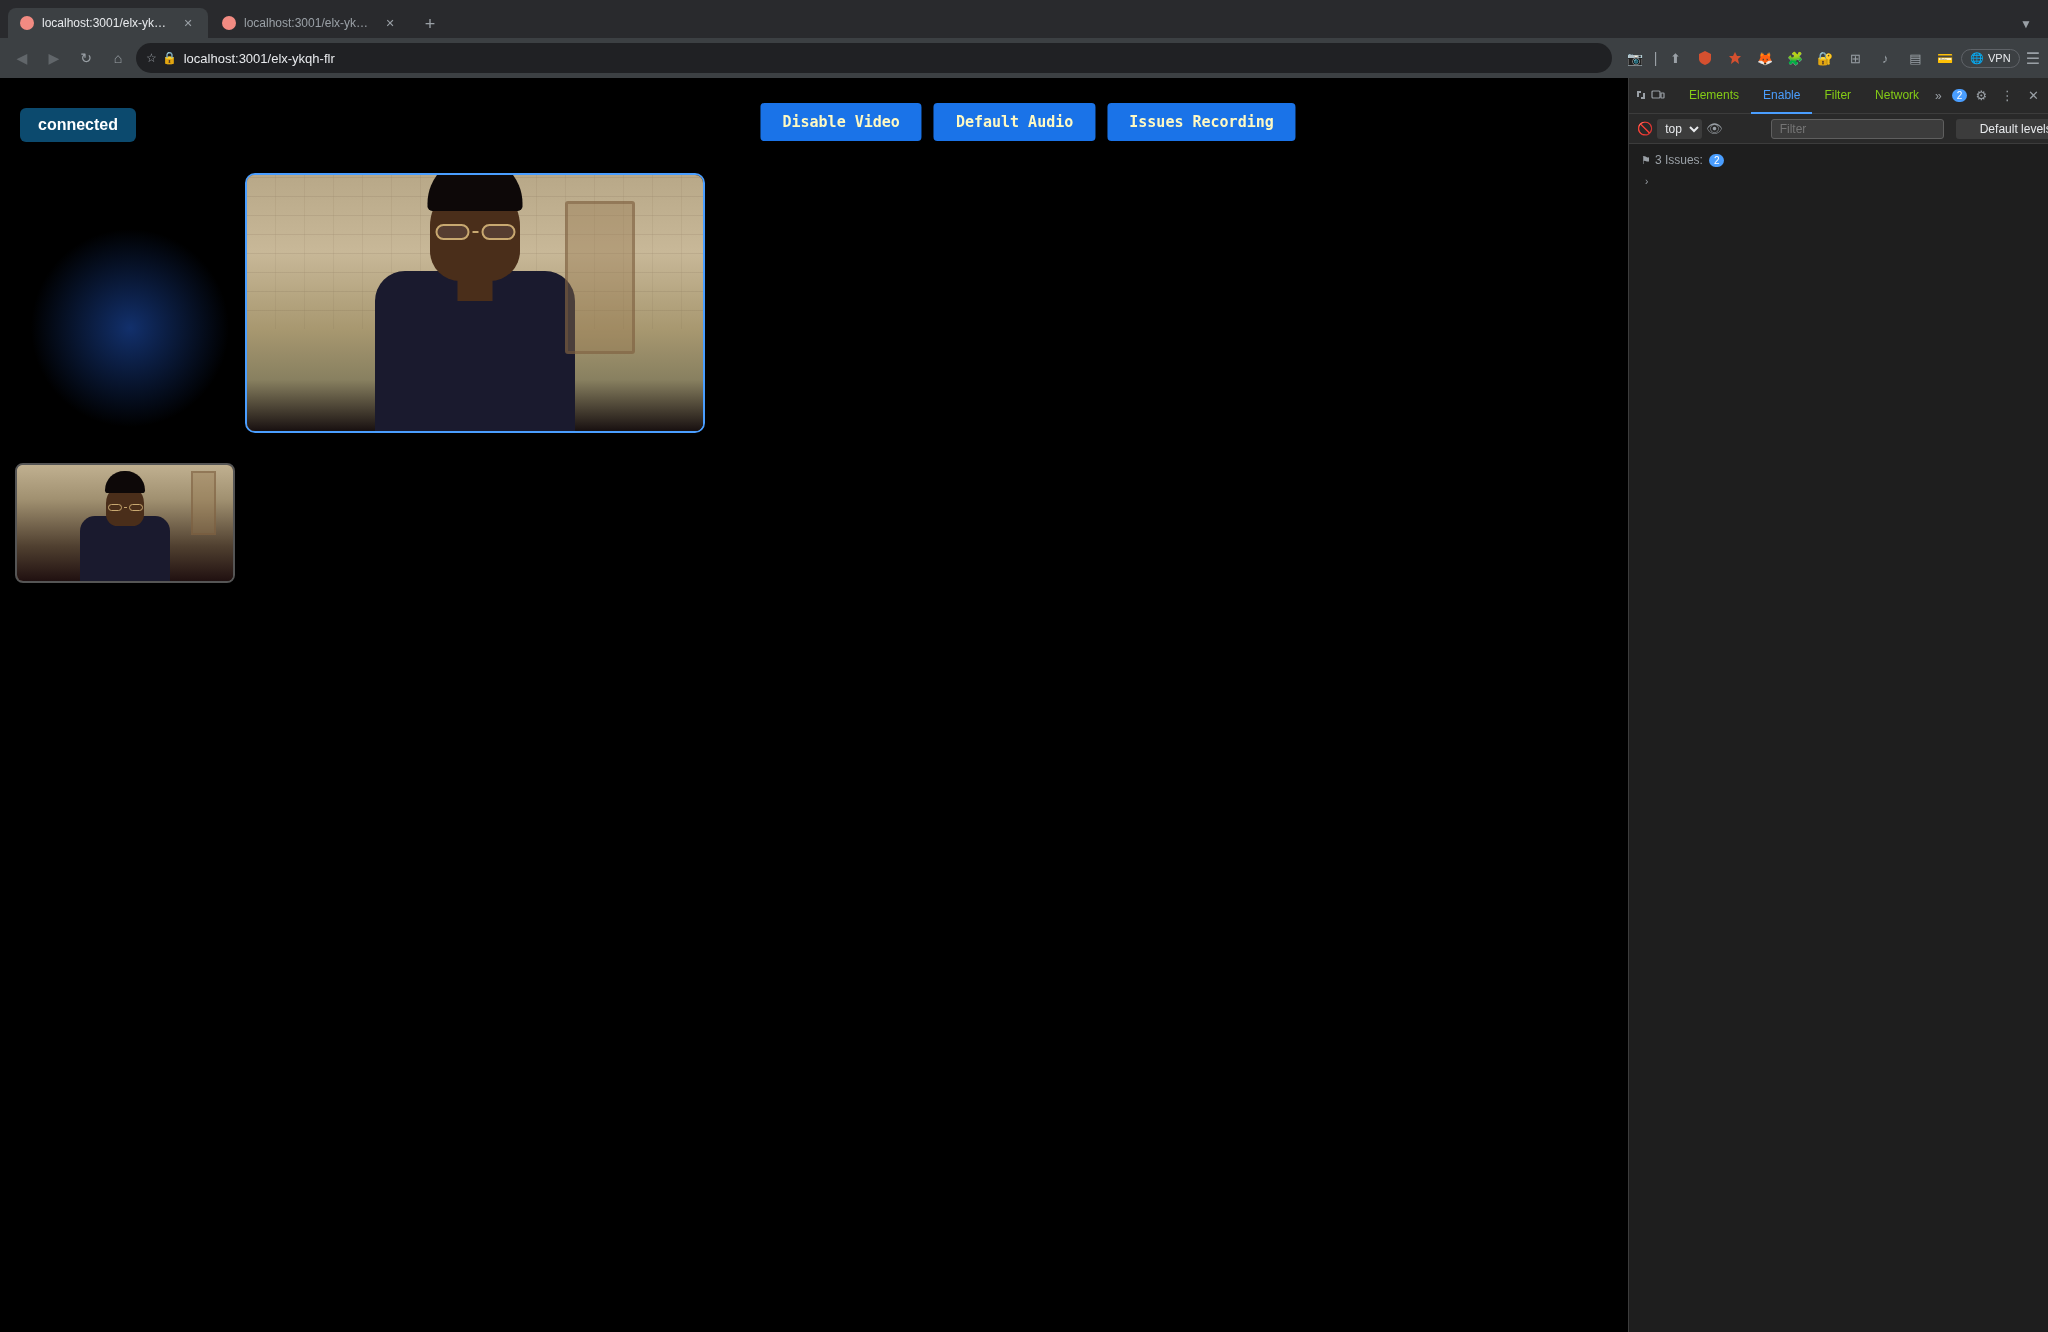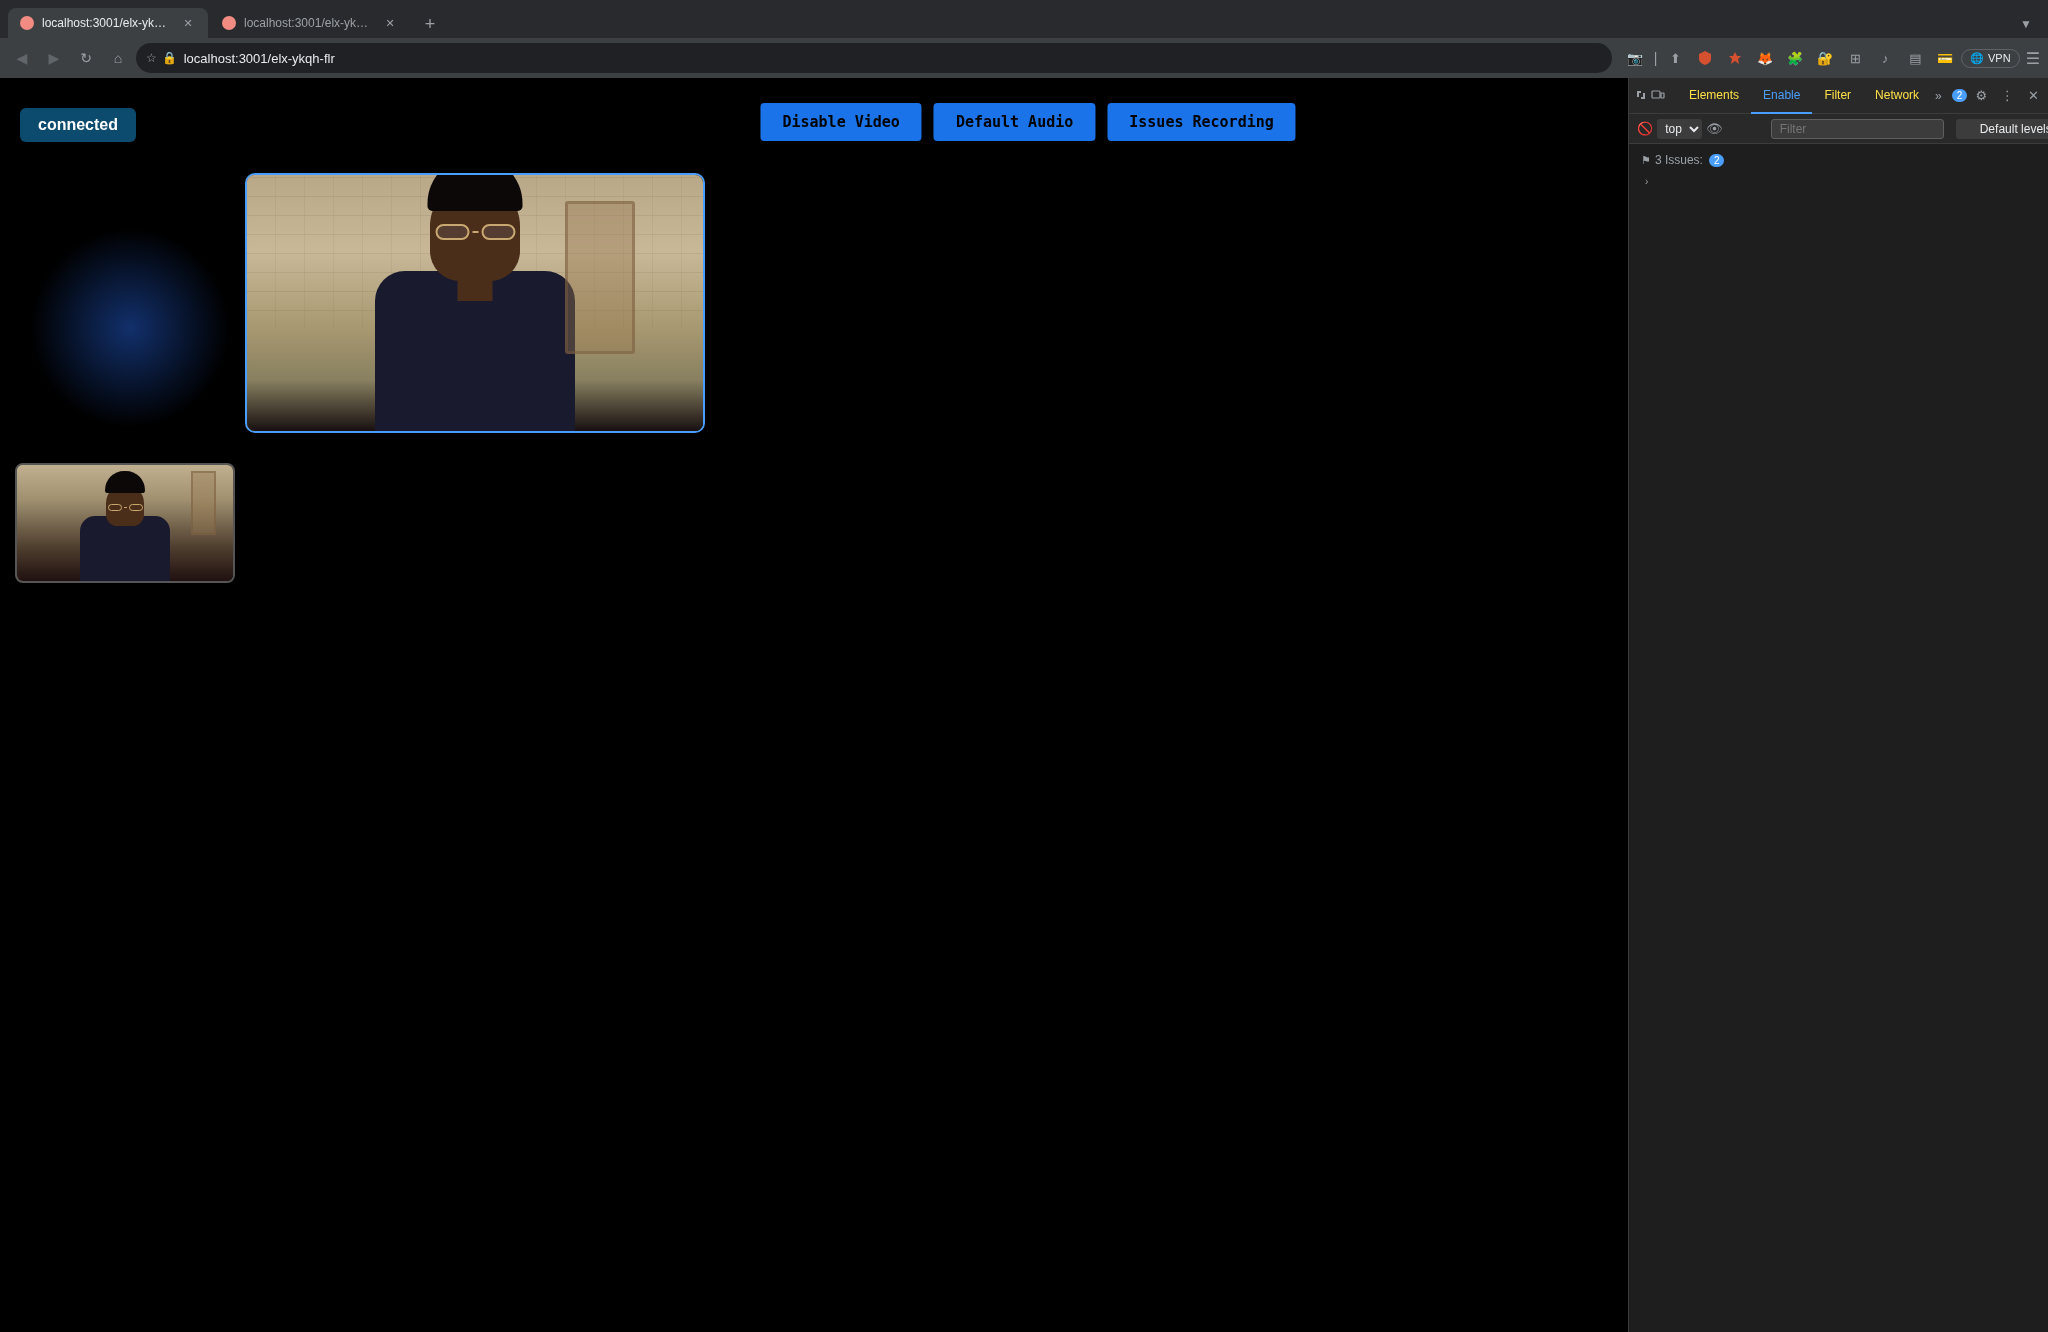--- a/index.html
+++ b/index.html
@@ -137,21 +137,21 @@
     .controls {
       position: absolute;
       top: 25px;
       left: 50%;
       transform: translateX(-10%);
       display: flex;
       gap: 12px;
     }
     .ctrl-btn {
       background: #1a73e8;
-      color: #000000;
+      color: #fef9c3;
       border: none;
       padding: 10px 22px;
       border-radius: 4px;
       font-size: 15px;
       font-weight: 600;
       cursor: pointer;
       font-family: monospace;
     }
 
     
@@ -223,21 +223,21 @@
       font-size: 13px;
       cursor: pointer;
     }
     .dt-separator { width: 1px; height: 16px; background: #5f5f5f; margin: 0 4px; }
     .dt-tabs { display: flex; align-items: center; flex: 1; gap: 0; }
     .dt-tab {
       padding: 0 12px;
       height: 36px;
       display: flex; align-items: center;
       font-size: 12px;
-      color: #fde047;
+      color: #84cc16;
       cursor: pointer;
       border-bottom: 2px solid transparent;
       white-space: nowrap;
     }
     .dt-tab.active { color: #4a9eff; border-bottom-color: #4a9eff; }
     .dt-overflow { color: #9aa0a6; font-size: 12px; padding: 0 4px; cursor: pointer; }
     .dt-badge {
       background: #4a9eff;
       color: #fff;
       font-size: 10px;

